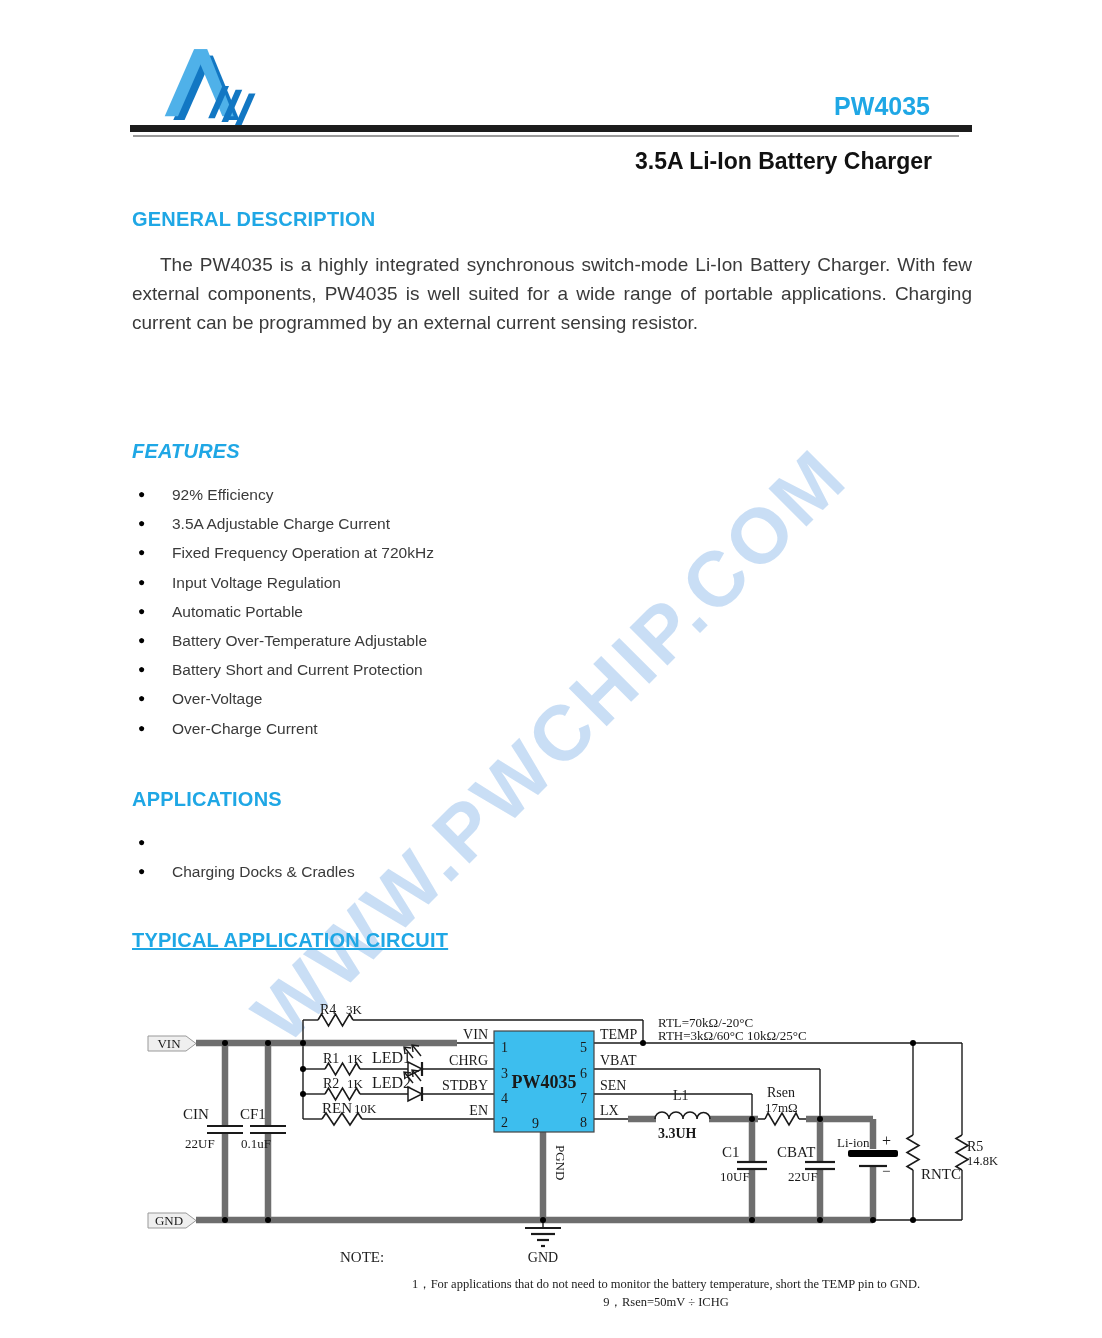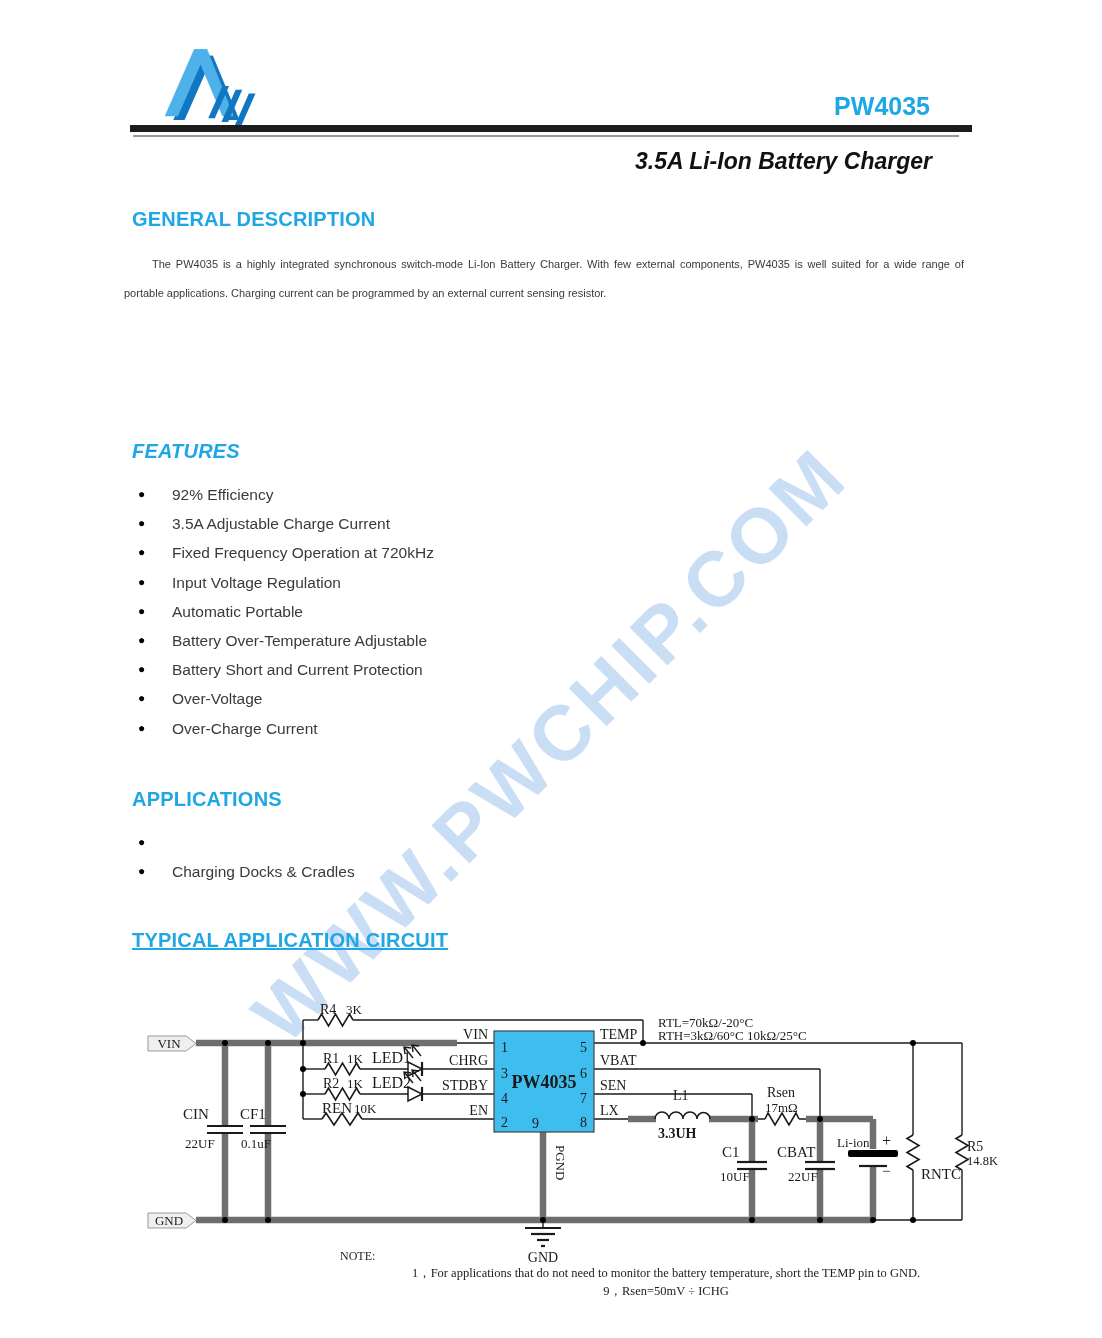--- a/index.html
+++ b/index.html
@@ -21,30 +21,30 @@
     font-family:"Liberation Sans",sans-serif;
   }
 
   
   .logo{left:160px;top:42px;width:104px;height:88px;}
   .part-number{left:700px;top:92px;width:230px;text-align:right;
     font-size:25px;font-weight:bold;color:var(--accent);}
   .rule-dark{left:130px;top:125px;width:842px;height:7px;background:#1c1c1c;}
   .rule-gray{left:133px;top:135px;width:826px;height:2px;background:#9a9a9a;}
   .doc-title{left:132px;top:148px;width:800px;text-align:right;
-    font-size:23px;font-weight:bold;color:#111;font-style:italic;}
+    font-size:23px;font-weight:bold;color:#111;}
 
   
   .section-heading{position:absolute;font-size:20px;font-weight:bold;color:var(--accent);letter-spacing:0.2px;}
   .h-gd{left:132px;top:208px;}
   .h-ft{left:132px;top:440px;font-style:italic;}
   .h-ap{left:132px;top:788px;}
   .h-tc{left:132px;top:929px;text-decoration:underline;}
 
-  .body-copy{left:124px;top:250px;width:840px;font-size:11px;line-height:29.2px;
+  .body-copy{left:132px;top:250px;width:840px;font-size:19px;line-height:29.2px;
     color:#3a3a3a;text-align:justify;}
   .body-copy p{text-indent:28px;margin:0;}
 
   .bullet-list{position:absolute;left:132px;width:840px;}
   .list-ft{top:480px;}
   .list-ap{top:828px;}
   .bullet-item{display:flex;align-items:flex-start;height:29.2px;color:#3a3a3a;font-size:15.5px;}
   .bullet-dot{width:40px;padding-left:6px;font-size:12px;line-height:29.2px;color:#000;}
   .bullet-text{line-height:29.2px;}
 
@@ -56,21 +56,21 @@
   .thick{stroke:var(--trace);stroke-width:6.5;fill:none;stroke-linecap:butt;}
   .zig{stroke:#1a1a1a;stroke-width:1.6;fill:none;stroke-linejoin:miter;}
   .dot{fill:#000;}
   .tag{fill:#efefef;stroke:#999;stroke-width:1;}
   .ic-rect{fill:var(--ic_fill);stroke:#444;stroke-width:1.2;}
   .stxt{font-family:"Liberation Serif",serif;fill:#1a1a1a;}
   .led-body{fill:#fff;stroke:#1a1a1a;stroke-width:1.5;}
 
   
   .note{left:340px;top:1249px;width:630px;font-family:"Liberation Serif",serif;color:#222;}
-  .note-title{font-size:12px;}
+  .note-title{font-size:15px;margin-bottom:9px;}
   .note-item{font-size:12.5px;line-height:18px;padding-left:22px;text-align:center;}
 </style>
 </head>
 <body>
 
 <div class="page">
 
   <div class="watermark">WWW.PWCHIP.COM</div>
 
   <svg class="layer logo" viewBox="0 0 110 92">

